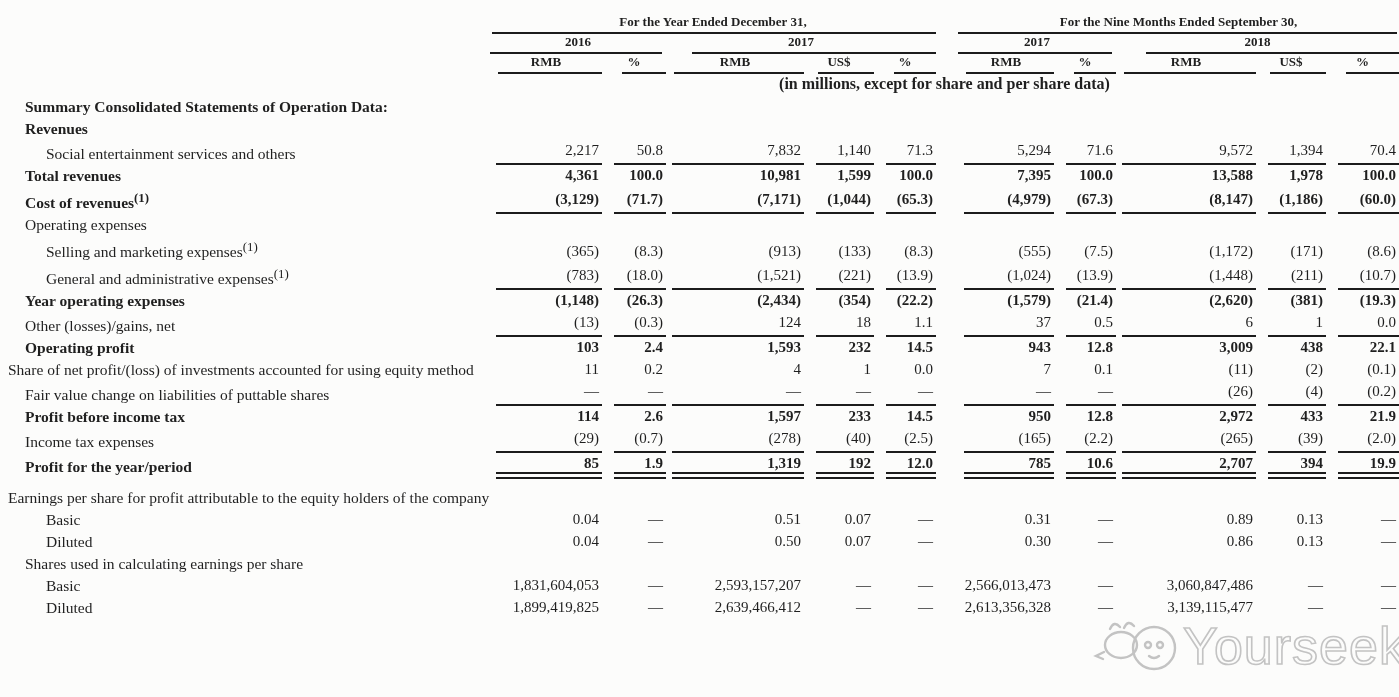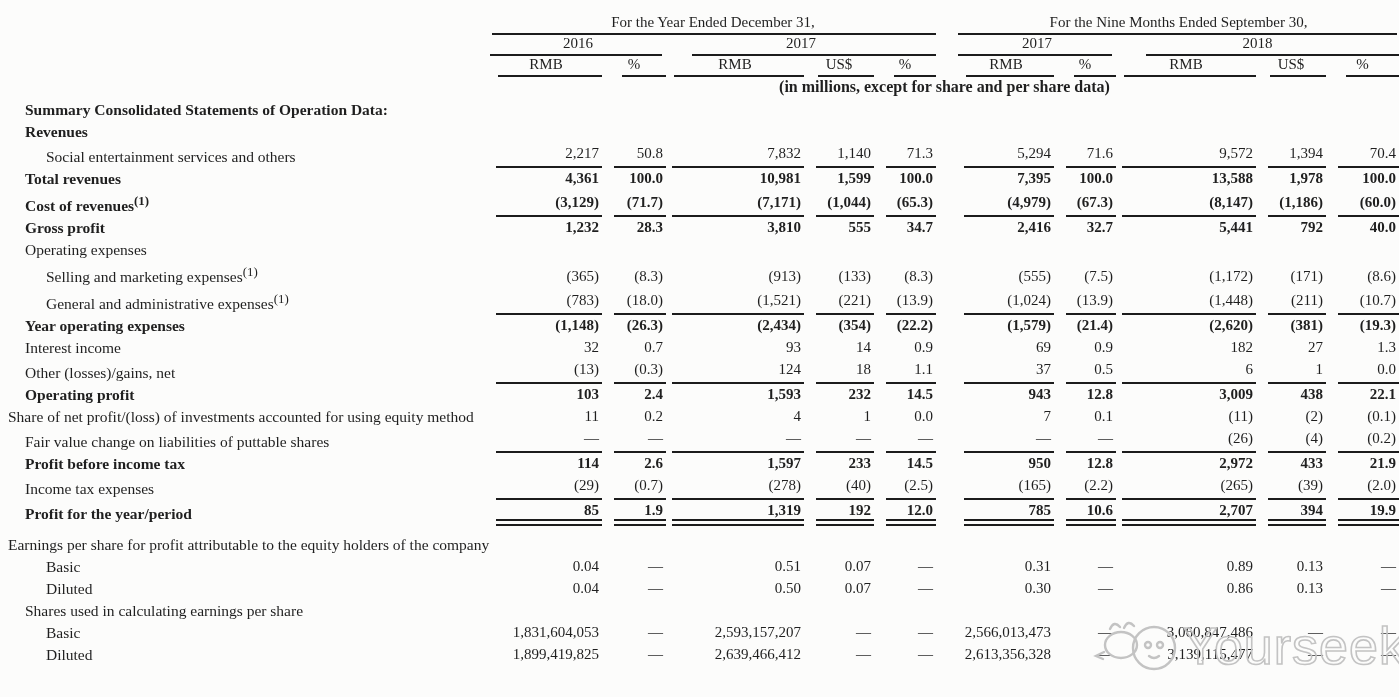--- a/index.html
+++ b/index.html
@@ -7,21 +7,21 @@
     font-family:"Liberation Serif","DejaVu Serif",serif;}
   .page{position:relative;width:1399px;height:697px;}
   table{table-layout:fixed;border-collapse:collapse;width:1399px;margin-top:6px;}
   col.c-label{width:490px;}
   col.c-y16rmb{width:112px;} col.c-y16pct{width:64px;}
   col.c-y17rmb{width:138px;} col.c-y17usd{width:70px;} col.c-y17pct{width:62px;}
   col.c-gap{width:22px;}
   col.c-n17rmb{width:96px;}  col.c-n17pct{width:62px;}
   col.c-n18rmb{width:140px;} col.c-n18usd{width:70px;} col.c-n18pct{width:73px;}
   td,th{vertical-align:bottom;padding:2px 0 3px;}
-  thead th{font-size:15px;font-weight:normal;text-align:center;padding:0;margin-top:9px;}
+  thead th{font-size:13px;font-weight:bold;text-align:center;padding:0;margin-top:9px;}
   thead .r1 th{padding-top:8px;}
   .ul{height:0;border-bottom:2.8px solid #1c1c1c;margin-top:2px;}
   .ul-g1{margin-left:2px;} .ul-g2{margin-right:2px;}
   .ul-2016{margin-right:4px;} .ul-2017fy{margin-left:26px;}
   .ul-n2017{margin-right:4px;} .ul-2018{margin-left:30px;}
   .ul-rmb{margin-left:8px;} .ul-pct{margin-left:20px;} .ul-usd{margin-left:14px;}
   .note{text-align:center;font-weight:bold;font-size:16px;padding:1px 0 3px;}
   .label{padding-left:25px;font-size:15.5px;line-height:17px;}
   .ind{padding-left:46px;}
   .hang{padding-left:30px;text-indent:-22px;}
@@ -188,34 +188,20 @@
           <td class="num cn b u">(1,044)</td>
           <td class="num cn b u">(65.3)</td>
           <td class="gapcol"></td>
           <td class="num cw b u">(4,979)</td>
           <td class="num cn b u">(67.3)</td>
           <td class="num cw b u">(8,147)</td>
           <td class="num cn b u">(1,186)</td>
           <td class="num cn b u">(60.0)</td>
         </tr>
         <tr>
-          <td class="label b"><span>Gross profit</span></td>
-          <td class="num cw b">1,232</td>
-          <td class="num cn b">28.3</td>
-          <td class="num cw b">3,810</td>
-          <td class="num cn b">555</td>
-          <td class="num cn b">34.7</td>
-          <td class="gapcol"></td>
-          <td class="num cw b">2,416</td>
-          <td class="num cn b">32.7</td>
-          <td class="num cw b">5,441</td>
-          <td class="num cn b">792</td>
-          <td class="num cn b">40.0</td>
-        </tr>
-        <tr>
           <td class="label"><span>Operating expenses</span></td>
           <td colspan="11"></td>
         </tr>
         <tr>
           <td class="label ind"><span>Selling and marketing expenses</span><sup>(1)</sup></td>
           <td class="num cw">(365)</td>
           <td class="num cn">(8.3)</td>
           <td class="num cw">(913)</td>
           <td class="num cn">(133)</td>
           <td class="num cn">(8.3)</td>
@@ -246,34 +232,20 @@
           <td class="num cn b">(26.3)</td>
           <td class="num cw b">(2,434)</td>
           <td class="num cn b">(354)</td>
           <td class="num cn b">(22.2)</td>
           <td class="gapcol"></td>
           <td class="num cw b">(1,579)</td>
           <td class="num cn b">(21.4)</td>
           <td class="num cw b">(2,620)</td>
           <td class="num cn b">(381)</td>
           <td class="num cn b">(19.3)</td>
-        </tr>
-        <tr>
-          <td class="label"><span>Interest income</span></td>
-          <td class="num cw">32</td>
-          <td class="num cn">0.7</td>
-          <td class="num cw">93</td>
-          <td class="num cn">14</td>
-          <td class="num cn">0.9</td>
-          <td class="gapcol"></td>
-          <td class="num cw">69</td>
-          <td class="num cn">0.9</td>
-          <td class="num cw">182</td>
-          <td class="num cn">27</td>
-          <td class="num cn">1.3</td>
         </tr>
         <tr>
           <td class="label"><span>Other (losses)/gains, net</span></td>
           <td class="num cw u">(13)</td>
           <td class="num cn u">(0.3)</td>
           <td class="num cw u">124</td>
           <td class="num cn u">18</td>
           <td class="num cn u">1.1</td>
           <td class="gapcol"></td>
           <td class="num cw u">37</td>

